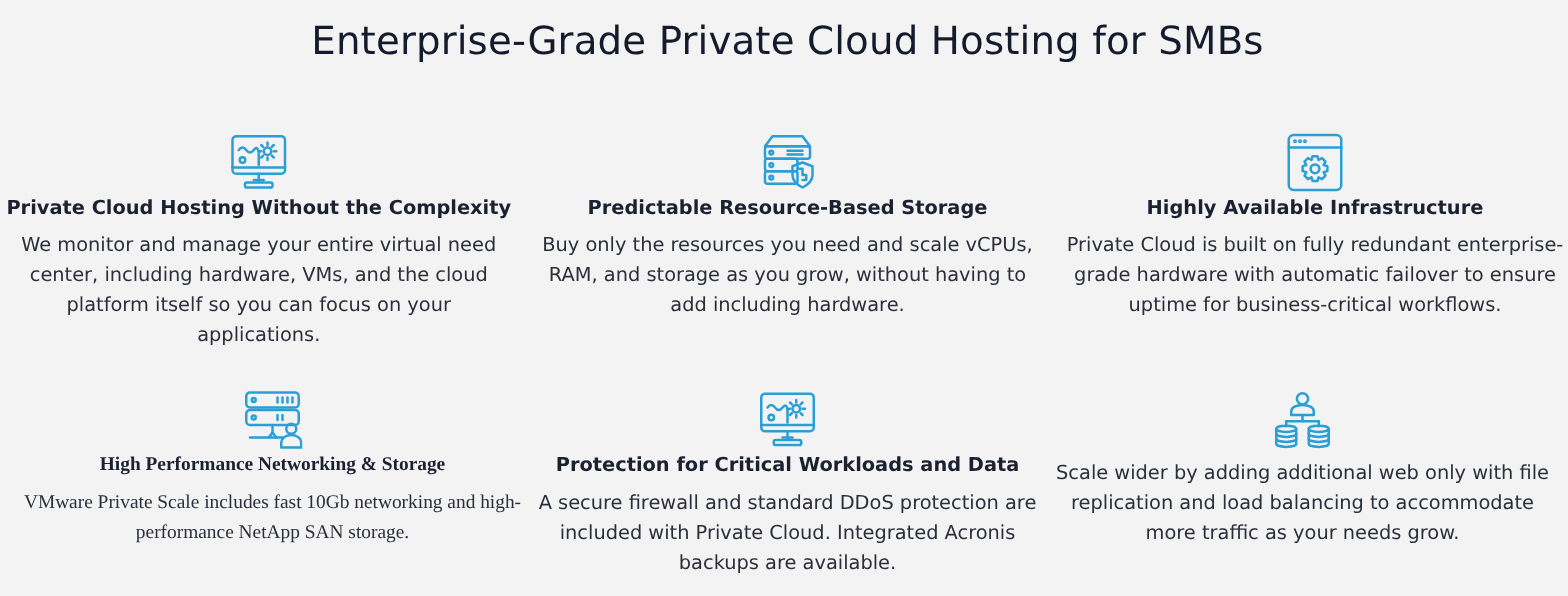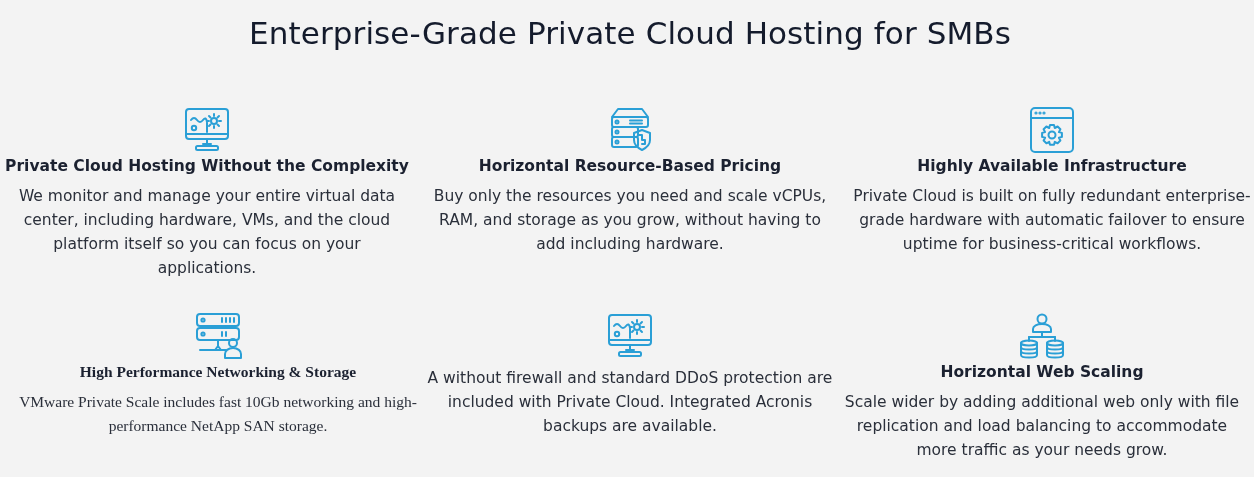--- a/index.html
+++ b/index.html
@@ -88,42 +88,42 @@
         <rect x="13" y="40" width="22" height="4" rx="1.5"></rect>
         <path d="M8 14 q3 -4 6 0 t6 0 t4 2"></path>
         <circle cx="11" cy="22" r="2.2"></circle>
         <circle cx="31" cy="15" r="3"></circle>
         <path d="M31 8 v2 M31 20 v2 M24 15 h2 M36 15 h2 M26 10 l1.5 1.5 M34.5 18.5 l1.5 1.5 M26 20 l1.5 -1.5 M34.5 11.5 l1.5 -1.5"></path>
         <line x1="24" y1="17" x2="24" y2="26"></line>
       </svg>
     </span>
   </div>
   <h3>Private Cloud Hosting Without the Complexity</h3>
-  <p>We monitor and manage your entire virtual data center, including hardware, VMs, and the cloud platform itself so you can focus on your applications.</p>
+  <p>We monitor and manage your entire virtual need center, including hardware, VMs, and the cloud platform itself so you can focus on your applications.</p>
 </div>
 
 <div class="feature" id="f2">
   <div class="icon-wrap">
     <span class="icon">
       <svg viewBox="0 0 48 48" fill="none" stroke="#2a9fd6" stroke-width="2" stroke-linecap="round" stroke-linejoin="round">
         <path d="M12 3 h24 l6 8 H6 z"></path>
         <rect x="6" y="11" width="36" height="10" rx="2"></rect>
         <rect x="6" y="21" width="26" height="10" rx="2"></rect>
         <rect x="6" y="31" width="26" height="10" rx="2"></rect>
         <circle cx="11" cy="16" r="1.5"></circle>
         <circle cx="11" cy="26" r="1.5"></circle>
         <circle cx="11" cy="36" r="1.5"></circle>
         <line x1="24" y1="14.5" x2="36" y2="14.5"></line>
         <line x1="24" y1="17.5" x2="36" y2="17.5"></line>
         <path d="M36 24 l8 3 v7 c0 5 -4 8 -8 10 c-4 -2 -8 -5 -8 -10 v-7 z"></path>
         <path d="M33 29 h3 v5 h3 v4 h-3"></path>
       </svg>
     </span>
   </div>
-  <h3>Horizontal Resource-Based Pricing</h3>
+  <h3>Predictable Resource-Based Storage</h3>
   <p>Buy only the resources you need and scale vCPUs, RAM, and storage as you grow, without having to add including hardware.</p>
 </div>
 
 <div class="feature" id="f3">
   <div class="icon-wrap">
     <span class="icon">
       <svg viewBox="0 0 48 48" fill="none" stroke="#2a9fd6" stroke-width="2" stroke-linecap="round" stroke-linejoin="round">
         <rect x="3" y="2" width="42" height="44" rx="4"></rect>
         <line x1="3" y1="12" x2="45" y2="12"></line>
         <circle cx="8" cy="7" r="0.6" fill="#2a9fd6"></circle>
@@ -175,21 +175,22 @@
         <line x1="20" y1="38" x2="28" y2="38"></line>
         <rect x="13" y="40" width="22" height="4" rx="1.5"></rect>
         <path d="M8 14 q3 -4 6 0 t6 0 t4 2"></path>
         <circle cx="11" cy="22" r="2.2"></circle>
         <circle cx="31" cy="15" r="3"></circle>
         <path d="M31 8 v2 M31 20 v2 M24 15 h2 M36 15 h2 M26 10 l1.5 1.5 M34.5 18.5 l1.5 1.5 M26 20 l1.5 -1.5 M34.5 11.5 l1.5 -1.5"></path>
         <line x1="24" y1="17" x2="24" y2="26"></line>
       </svg>
     </span>
   </div>
-  <p>A without firewall and standard DDoS protection are included with Private Cloud. Integrated Acronis backups are available.</p>
+  <h3>Protection for Critical Workloads and Data</h3>
+  <p>A secure firewall and standard DDoS protection are included with Private Cloud. Integrated Acronis backups are available.</p>
 </div>
 
 <div class="feature" id="f6">
   <div class="icon-wrap">
     <span class="icon">
       <svg viewBox="0 0 48 48" fill="none" stroke="#2a9fd6" stroke-width="2" stroke-linecap="round" stroke-linejoin="round">
         <circle cx="24" cy="7" r="4.5"></circle>
         <path d="M15 20 v-3 c0 -3 4 -5 9 -5 c5 0 9 2 9 5 v3 z"></path>
         <line x1="24" y1="20" x2="24" y2="25"></line>
         <line x1="11" y1="25" x2="37" y2="25"></line>
@@ -199,15 +200,14 @@
         <path d="M3 31 v12 c0 1.5 3.5 2.5 8 2.5 c4.5 0 8 -1 8 -2.5 v-12"></path>
         <path d="M3 35 c0 1.5 3.5 2.5 8 2.5 c4.5 0 8 -1 8 -2.5"></path>
         <path d="M3 39 c0 1.5 3.5 2.5 8 2.5 c4.5 0 8 -1 8 -2.5"></path>
         <ellipse cx="37" cy="31" rx="8" ry="2.5"></ellipse>
         <path d="M29 31 v12 c0 1.5 3.5 2.5 8 2.5 c4.5 0 8 -1 8 -2.5 v-12"></path>
         <path d="M29 35 c0 1.5 3.5 2.5 8 2.5 c4.5 0 8 -1 8 -2.5"></path>
         <path d="M29 39 c0 1.5 3.5 2.5 8 2.5 c4.5 0 8 -1 8 -2.5"></path>
       </svg>
     </span>
   </div>
-  <h3>Horizontal Web Scaling</h3>
   <p>Scale wider by adding additional web only with file replication and load balancing to accommodate more traffic as your needs grow.</p>
 </div>
 
 </body></html>

